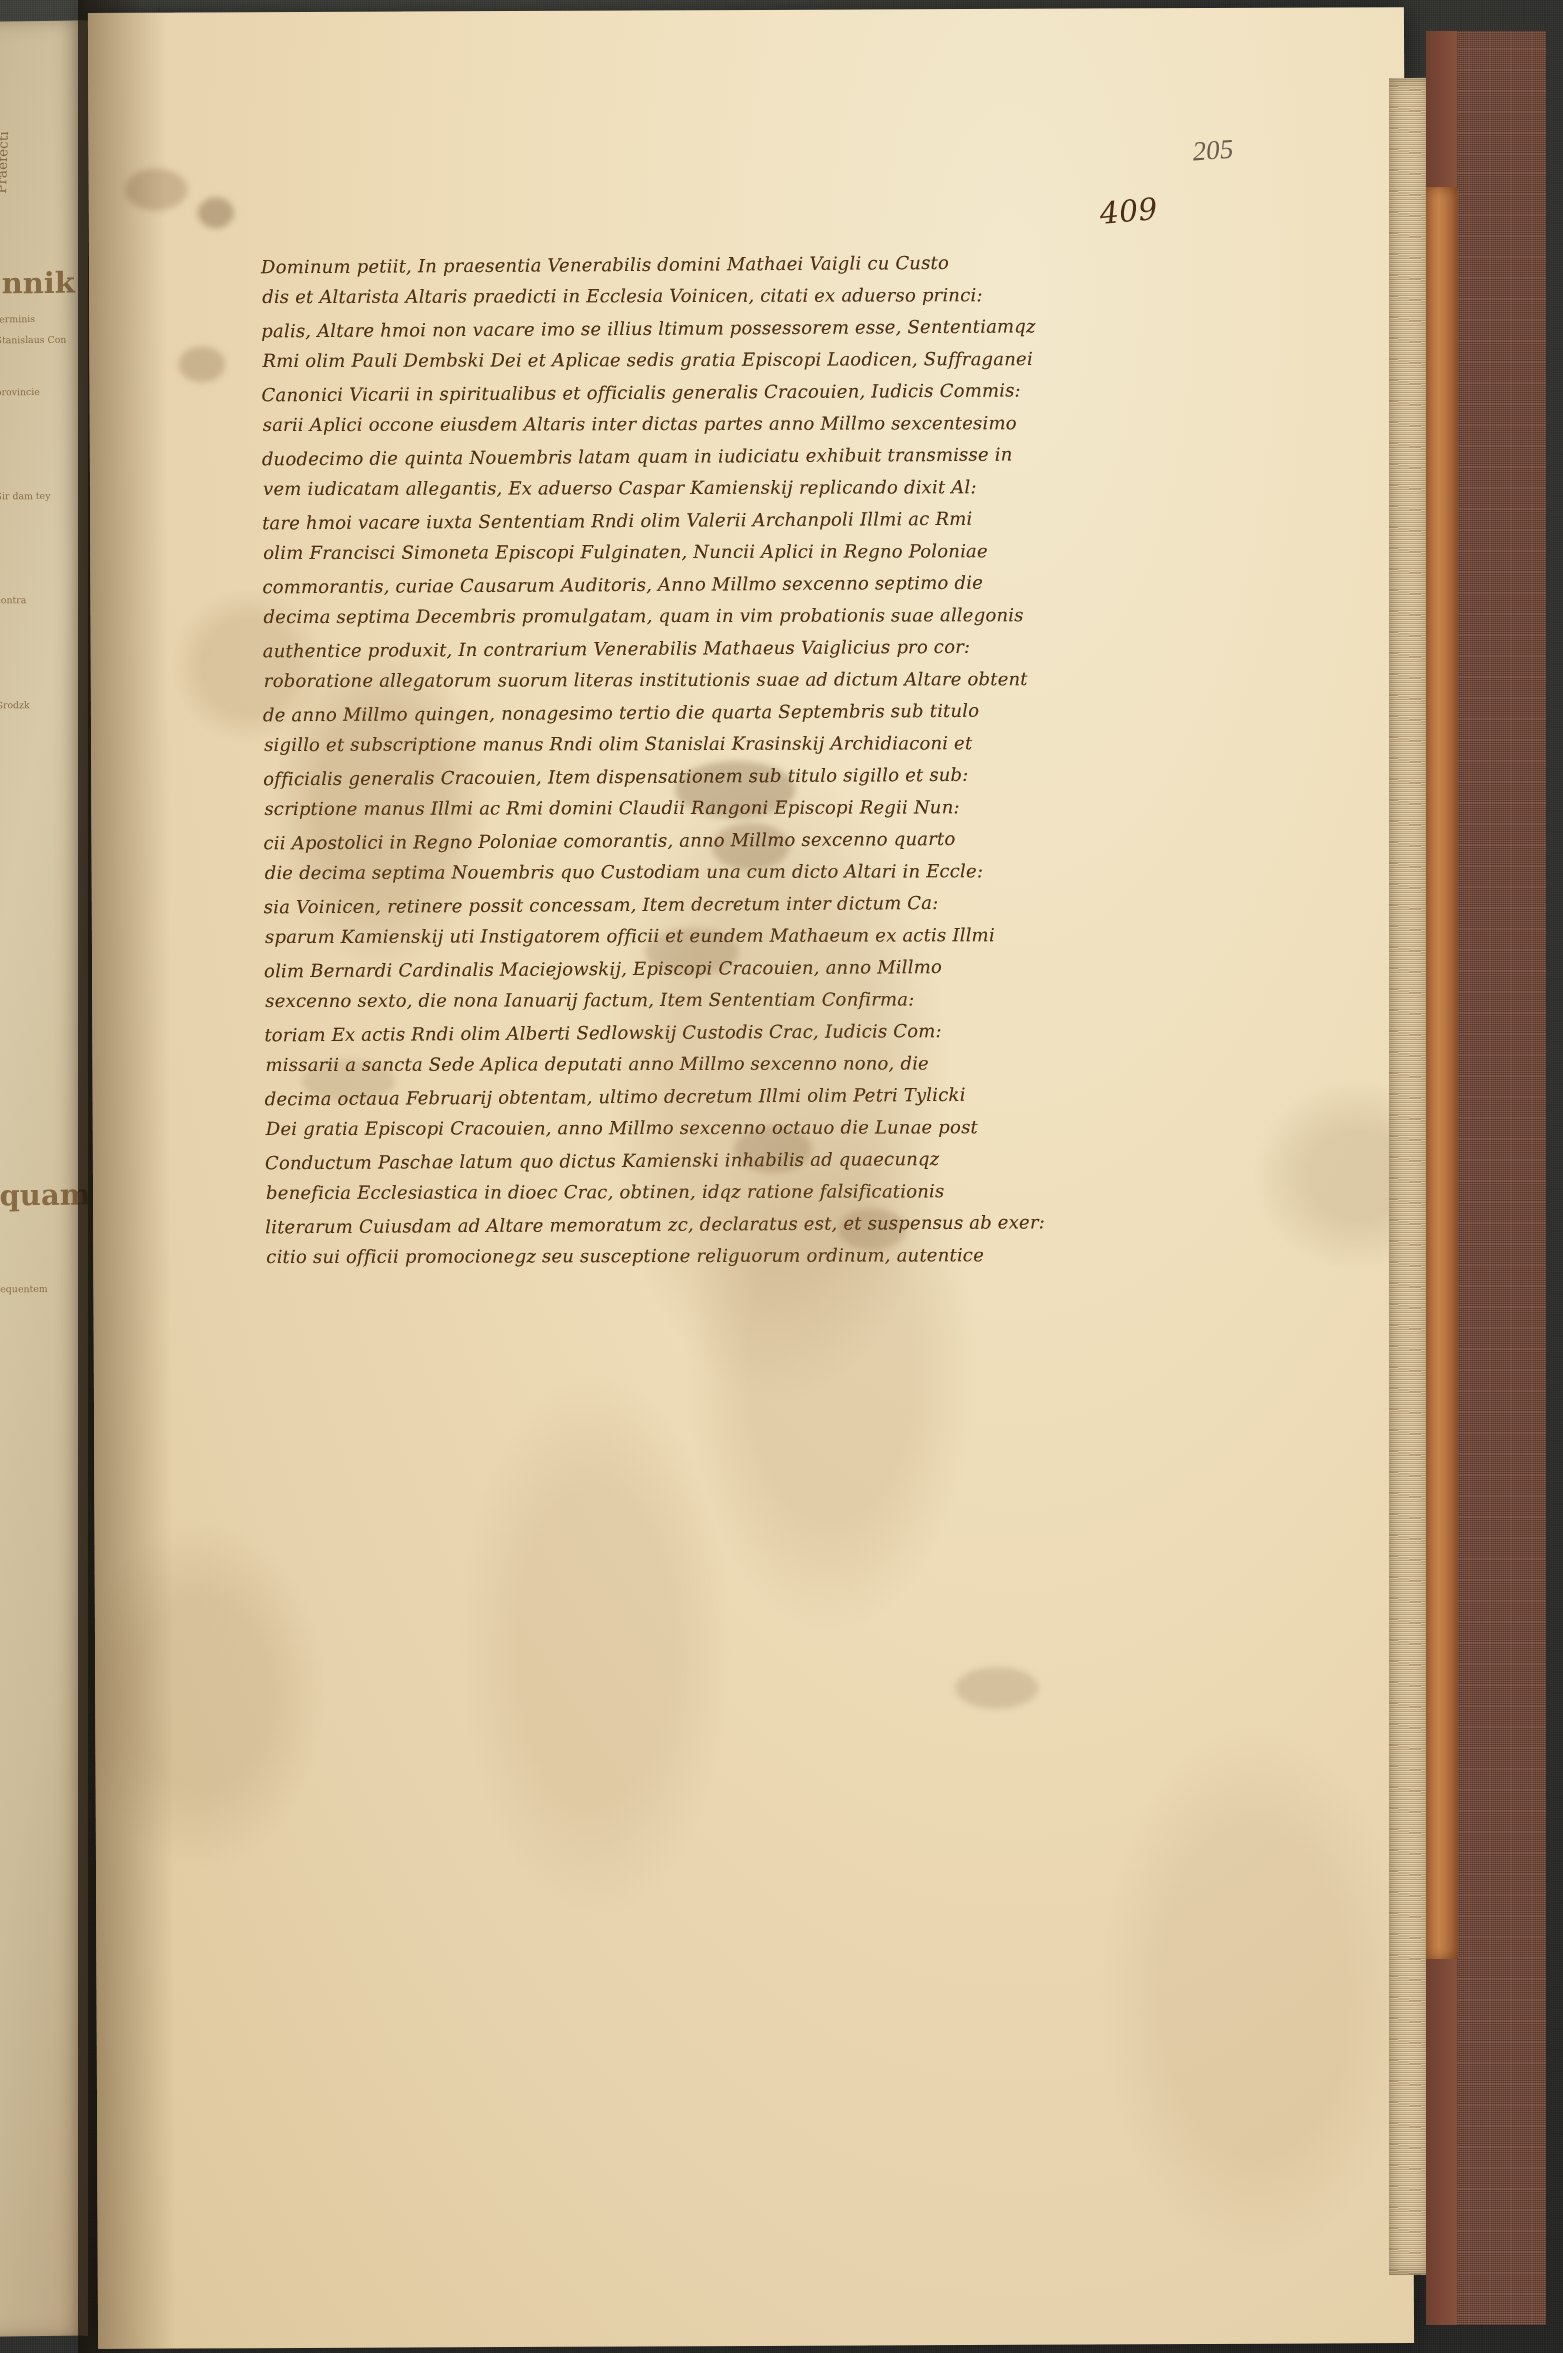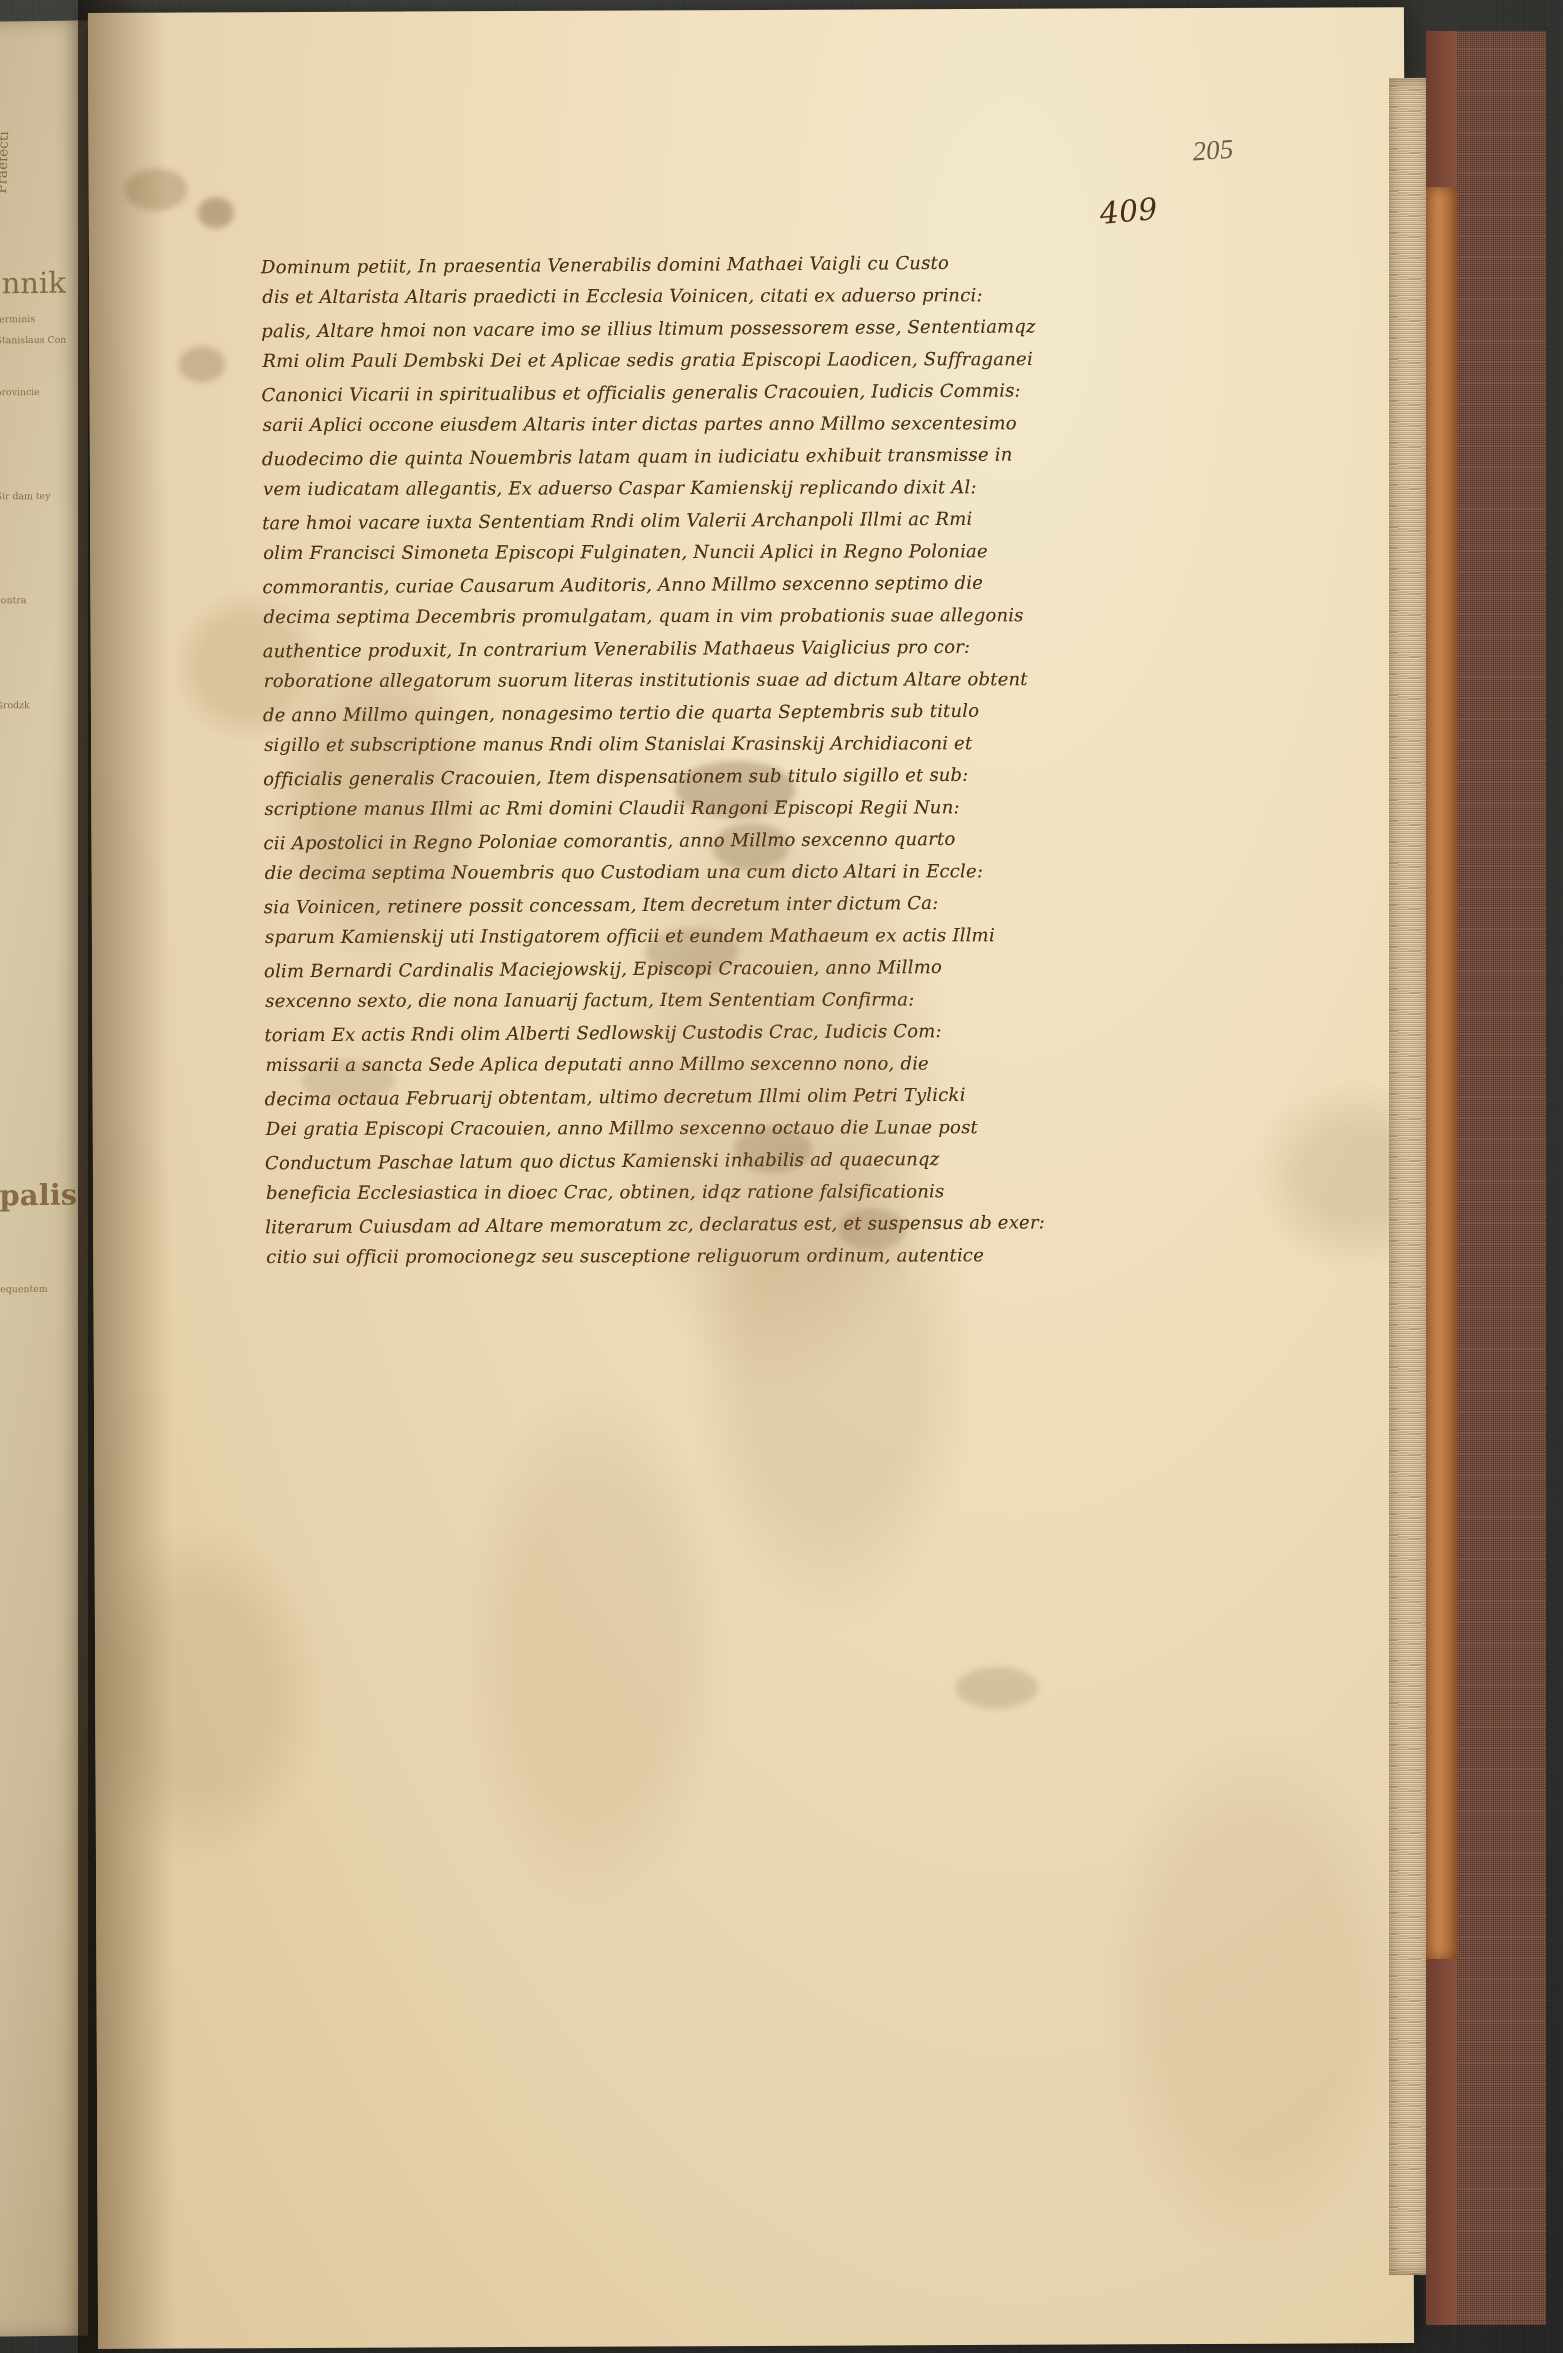--- a/index.html
+++ b/index.html
@@ -203,28 +203,28 @@
     filter: blur(3.1px);
   }
 </style>
 </head>
 <body>
 
 <div id="stage">
 
   <div id="left-page">
     <span class="lp-ink" style="left:9.4px; top:172px; font-size:13.6px; transform:rotate(-88deg); transform-origin:left top;">Praefecti</span>
-    <span class="lp-ink" style="left:17.7px; top:245px; font-size:29px; font-weight:400;">nnik</span>
+    <span class="lp-ink" style="left:17.7px; top:245px; font-size:29px; font-weight:700;">nnik</span>
     <span class="lp-ink" style="left:11.5px; top:292px; font-size:9.4px;">terminis</span>
     <span class="lp-ink" style="left:11.5px; top:313px; font-size:9.4px;">Stanislaus Con</span>
     <span class="lp-ink" style="left:11.5px; top:365px; font-size:9.4px;">provincie</span>
     <span class="lp-ink" style="left:11.5px; top:469px; font-size:9.4px;">Sir dam tey</span>
     <span class="lp-ink" style="left:11.5px; top:573px; font-size:9.4px;">contra</span>
     <span class="lp-ink" style="left:11.5px; top:678px; font-size:9.4px;">Grodzk</span>
-    <span class="lp-ink" style="left:15.6px; top:1157px; font-size:29px; font-weight:700;">palis</span>
+    <span class="lp-ink" style="left:15.6px; top:1157px; font-size:29px; font-weight:700;">quam</span>
     <span class="lp-ink" style="left:11.5px; top:1262px; font-size:9.4px;">sequentem</span>
   </div>
 
   <div id="gutter"></div>
 
   <div id="leaf">
     <div class="gutter-shade"></div>
 
     <div class="stain" style="left:36px;  top:156px;  width:63px; height:42px;  background:rgba(95,60,25,0.22);"></div>
     <div class="stain" style="left:109px; top:185px;  width:36px;  height:31px;  background:rgba(80,50,20,0.30);"></div>

